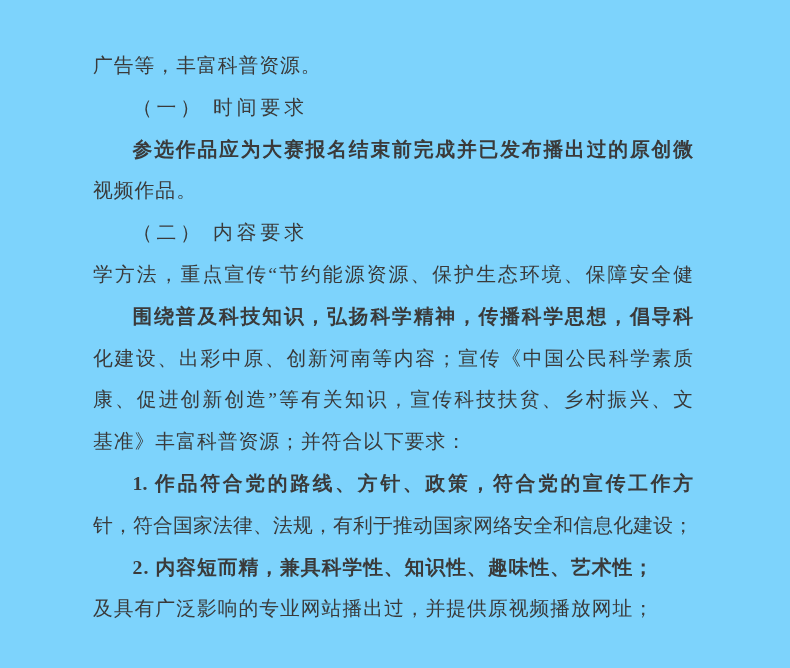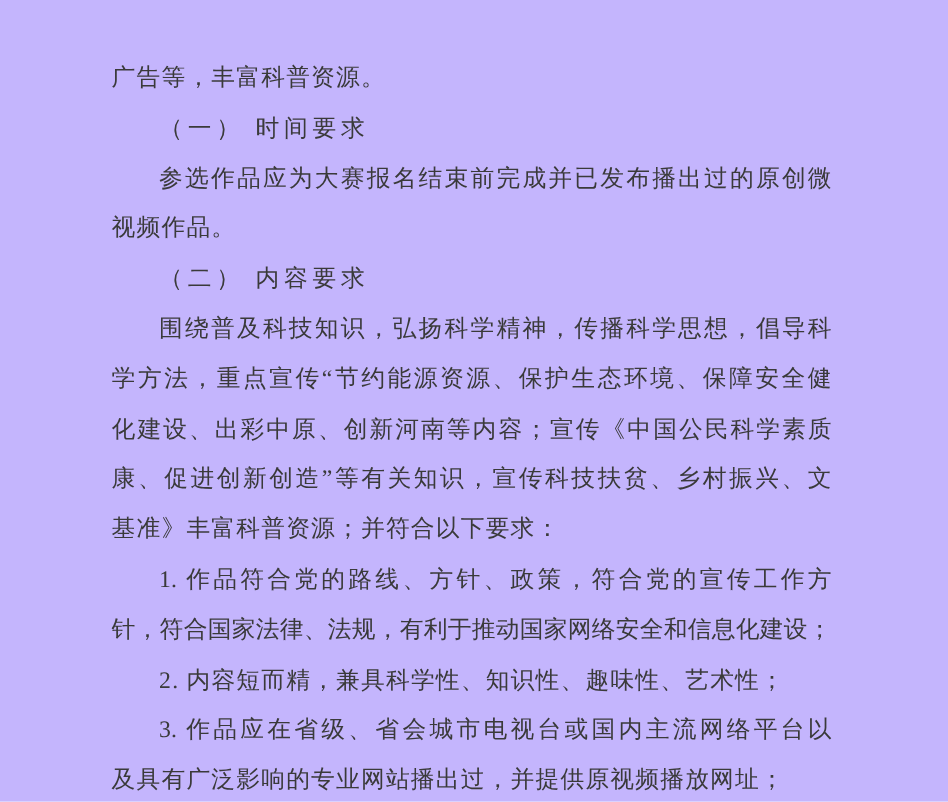--- a/index.html
+++ b/index.html
@@ -8,21 +8,21 @@
     width: 790px;
     height: 668px;
     overflow: hidden;
     background: #ffffff;
   }
   .page {
     position: absolute;
     left: 0; top: 0;
     width: 790px;
     height: 668px;
-    background: #c4b5fd;
+    background: #7dd3fc;
   }
   .textblock {
     position: absolute;
     left: 93px;
     top: 45px;
     width: 600px;
     font-family: "Liberation Serif", "DejaVu Serif", serif;
     font-size: 19.8px;
     color: #3a3a3a;
   }
@@ -34,40 +34,40 @@
   }
   .line.justify {
     white-space: normal;
     letter-spacing: 0;
     text-align: justify;
     text-align-last: justify;
     overflow: hidden;
   }
   .line.indent {
     text-indent: 2em;
+    font-weight: bold;
   }
   .line.heading {
     font-weight: normal;
     letter-spacing: 4px;
   }
 </style>
 </head>
 <body style="background: rgb(255, 255, 255);">
 
 <div class="page">
   <div class="textblock" style="color: rgb(58, 58, 58);">
       <div class="line">广告等，丰富科普资源。</div>
       <div class="line indent heading">（一） 时间要求</div>
       <div class="line indent justify">参选作品应为大赛报名结束前完成并已发布播出过的原创微</div>
       <div class="line">视频作品。</div>
       <div class="line indent heading">（二） 内容要求</div>
+      <div class="line justify">学方法，重点宣传“节约能源资源、保护生态环境、保障安全健</div>
       <div class="line indent justify">围绕普及科技知识，弘扬科学精神，传播科学思想，倡导科</div>
-      <div class="line justify">学方法，重点宣传“节约能源资源、保护生态环境、保障安全健</div>
       <div class="line justify">化建设、出彩中原、创新河南等内容；宣传《中国公民科学素质</div>
       <div class="line justify">康、促进创新创造”等有关知识，宣传科技扶贫、乡村振兴、文</div>
       <div class="line">基准》丰富科普资源；并符合以下要求：</div>
       <div class="line indent justify">1. 作品符合党的路线、方针、政策，符合党的宣传工作方</div>
       <div class="line justify">针，符合国家法律、法规，有利于推动国家网络安全和信息化建设；</div>
       <div class="line indent">2. 内容短而精，兼具科学性、知识性、趣味性、艺术性；</div>
-      <div class="line indent justify">3. 作品应在省级、省会城市电视台或国内主流网络平台以</div>
       <div class="line">及具有广泛影响的专业网站播出过，并提供原视频播放网址；</div>
     </div>
 </div>
 
 </body></html>

